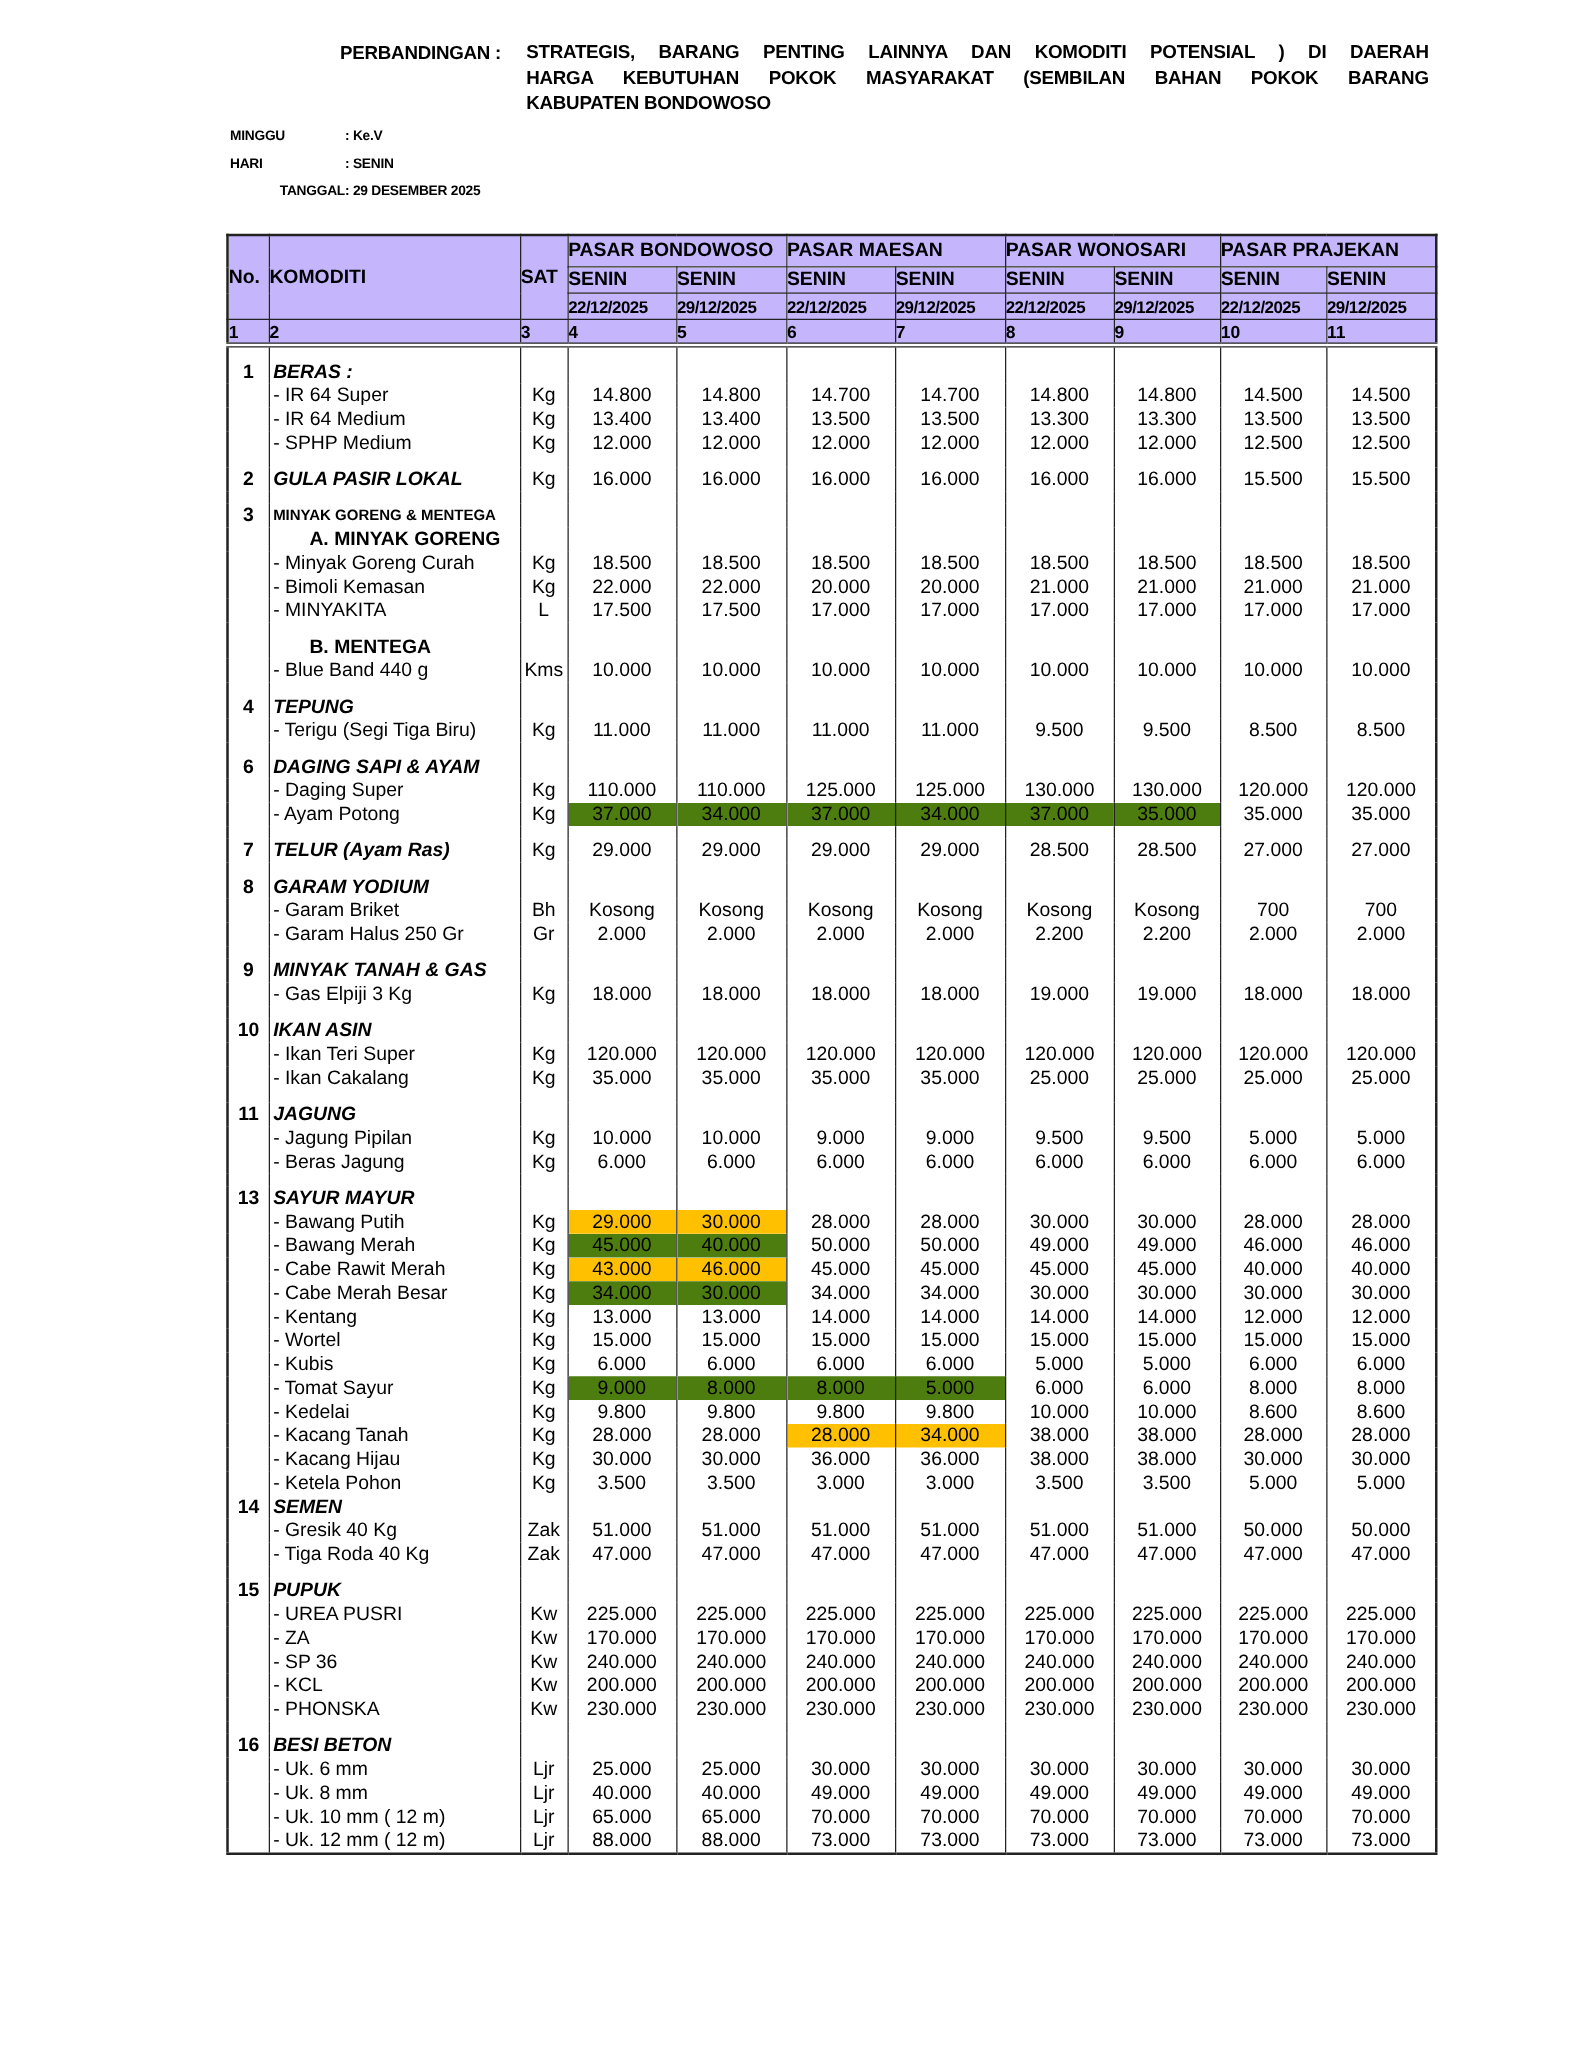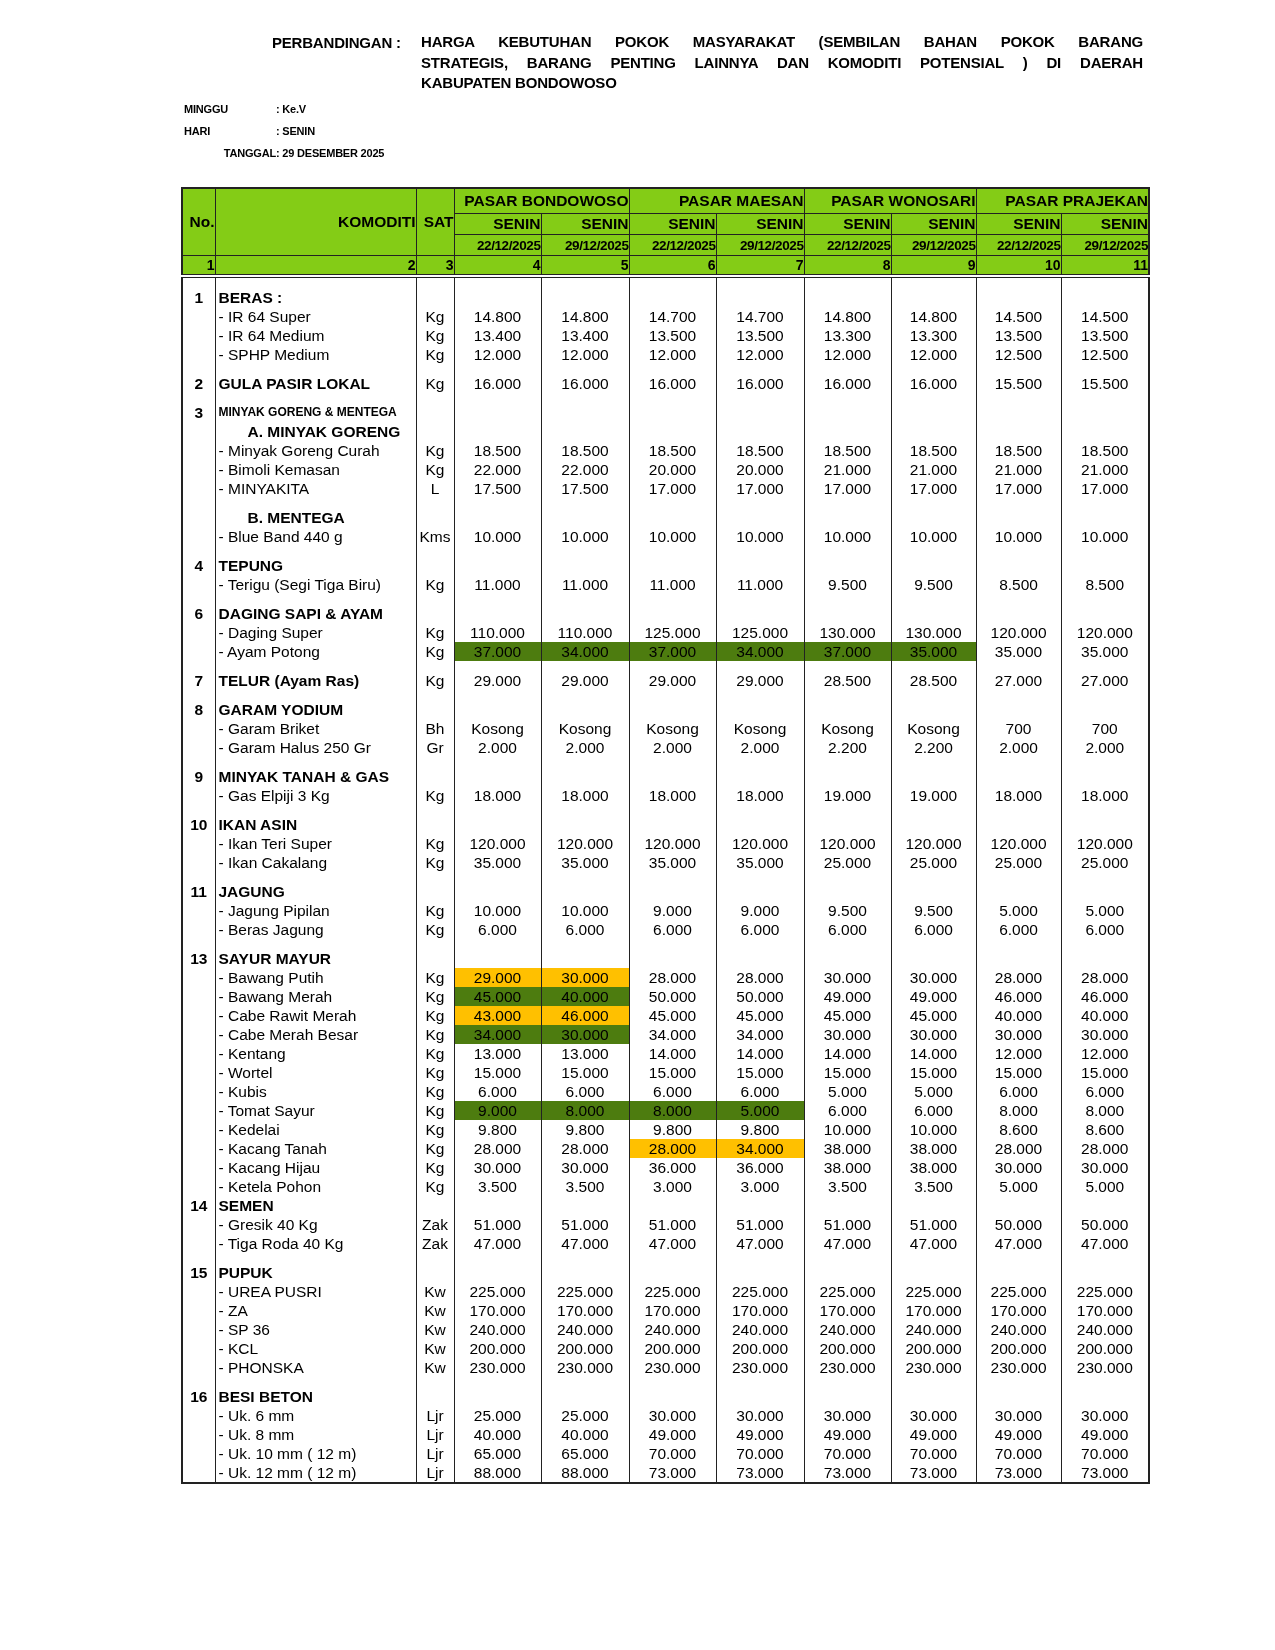--- a/index.html
+++ b/index.html
@@ -10,45 +10,45 @@
   .cmp-line { display: block; text-align: justify; text-align-last: justify; }
   .cmp-line.last { text-align-last: left; }
   .meta { left: 184px; font-size: 11px; }
   .meta .k { display: inline-block; width: 92px; }
   table.main {
     position: absolute; left: 181px; top: 187px; width: 967px;
     border-collapse: collapse; table-layout: fixed;
     border: 2px solid #222;
   }
   table.main td, table.main th { padding: 0; overflow: hidden; white-space: nowrap; }
-  thead th { background: #84cc16; border: 1.5px solid #222; font-weight: bold; font-size: 15.5px; text-align: right; }
+  thead th { background: #c4b5fd; border: 1.5px solid #222; font-weight: bold; font-size: 15.5px; text-align: left; }
   thead tr.r1 th { height: 24px; }
   thead tr.r2 th { height: 20px; }
   thead tr.r3 th { height: 20px; font-size: 13.5px; letter-spacing: -0.4px; }
   thead tr.r4 th { height: 18px; font-size: 14px; border-bottom: 4px double #222; }
   tbody td { border-left: 1.5px solid #222; border-right: 1.5px solid #222; font-size: 15.5px; height: 19px; line-height: 19px; }
   tbody td.no { text-align: center; font-weight: bold; }
   tbody td.kom { padding-left: 3px; }
   tbody td.sat { text-align: center; }
   tbody td.v { text-align: center; }
-  tbody tr.cat td.kom { font-weight: bold; }
+  tbody tr.cat td.kom { font-weight: bold; font-style: italic; }
   tbody tr.cat-small td.kom { font-weight: bold; font-size: 12px; }
   tbody tr.gap td { height: 10px; line-height: 10px; }
   tbody tr.sub td.kom { font-weight: bold; padding-left: 32px; }
   tbody tr.last td { border-bottom: 2px solid #222; }
   td.hl-green { background: #4d7c0f; }
   td.hl-yellow { background: #ffc000; }
 </style>
 </head>
 <body>
 
 <div class="hdr cmp-label">PERBANDINGAN :</div>
 <div class="hdr cmp-text">
+  <span class="cmp-line">STRATEGIS, BARANG PENTING LAINNYA DAN KOMODITI POTENSIAL ) DI DAERAH</span>
   <span class="cmp-line">HARGA KEBUTUHAN POKOK MASYARAKAT (SEMBILAN BAHAN POKOK BARANG</span>
-  <span class="cmp-line">STRATEGIS, BARANG PENTING LAINNYA DAN KOMODITI POTENSIAL ) DI DAERAH</span>
   <span class="cmp-line last">KABUPATEN BONDOWOSO</span>
 </div>
 
 <div class="hdr meta" style="top:103px;">
   <span class="k">MINGGU</span><span>: Ke.V</span>
 </div>
 <div class="hdr meta" style="top:125px;">
   <span class="k">HARI</span><span>: SENIN</span>
 </div>
 <div class="hdr meta" style="top:147px;text-align:right;">

